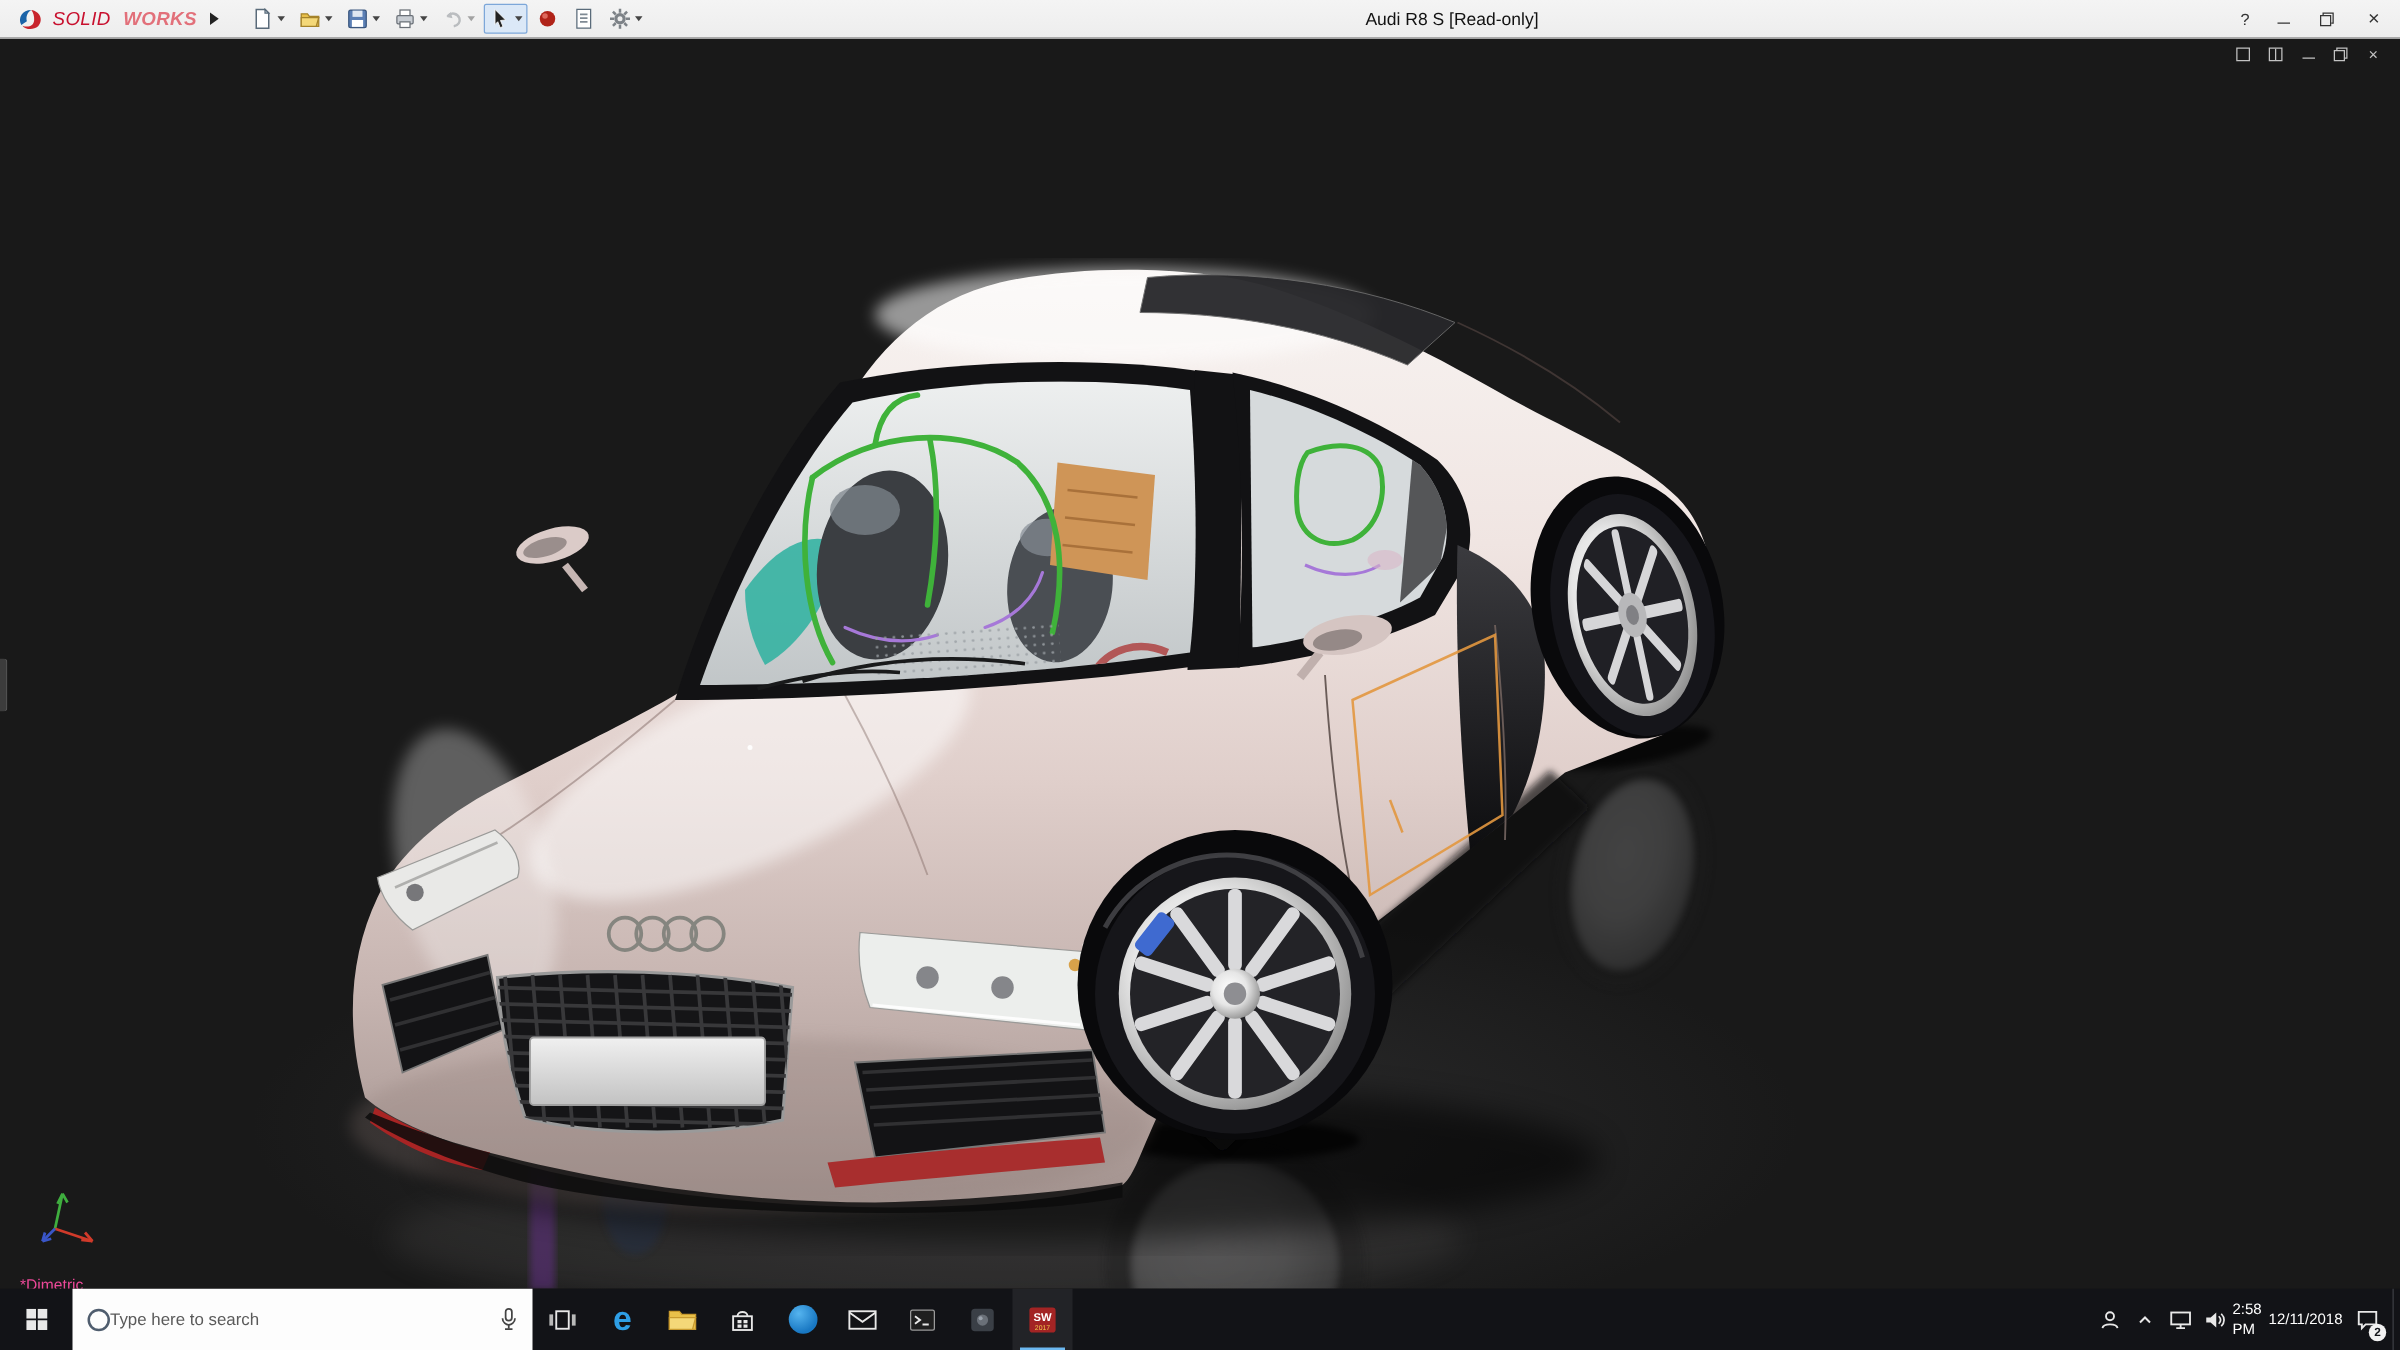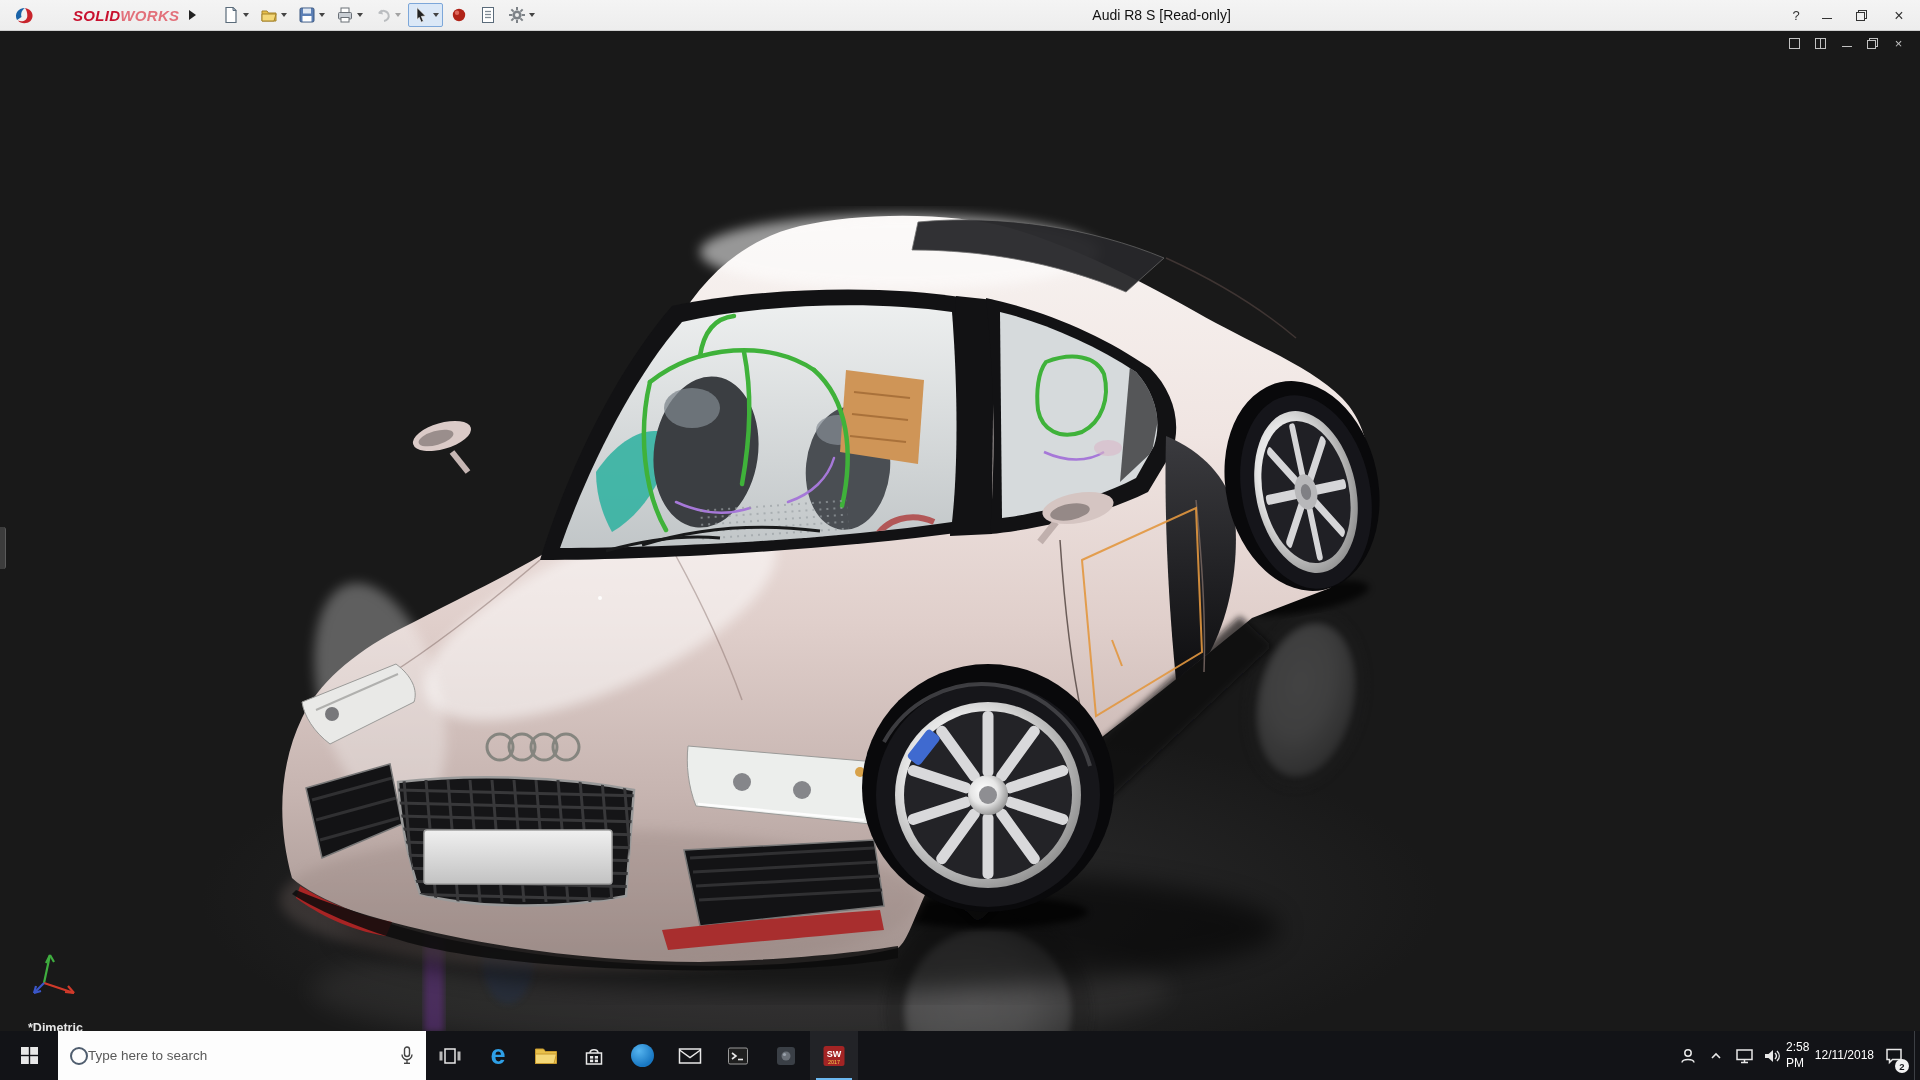--- a/index.html
+++ b/index.html
@@ -5,22 +5,22 @@
   * { margin:0; padding:0; box-sizing:border-box; }
   html,body { width:1920px; height:1080px; overflow:hidden; background:#1a1a1a;
     font-family:"Liberation Sans", sans-serif; }
 
   
   .titlebar { position:absolute; top:0; left:0; width:1920px; height:31px;
     background:linear-gradient(#f4f4f4,#ededed); border-bottom:1px solid #cfcfcf;
     display:flex; align-items:center; z-index:30; }
   .brand { display:flex; align-items:center; gap:6px; margin-left:12px; }
   .brand-text { font-size:15px; letter-spacing:.3px; }
-  .brand-solid { color:#c8102e; font-weight:bold; font-style:italic;margin-left:31px; }
-  .brand-works { color:#e05a66; font-weight:bold; font-style:italic; opacity:.85; }
+  .brand-solid { color:#c8102e; font-weight:normal; font-style:italic; }
+  .brand-works { color:#e05a66; font-weight:bold; font-style:italic; opacity:.85;padding-left:10px; }
   .flyout { width:0; height:0; border-top:5px solid transparent; border-bottom:5px solid transparent;
     border-left:7px solid #222; margin-left:10px; }
   .toolbar { display:flex; align-items:center; margin-left:22px; gap:3px; }
   .tb-btn { display:flex; align-items:center; padding:2px 3px; border:1px solid transparent;
     border-radius:2px; background:transparent; cursor:default; }
   .tb-btn.active { border-color:#7da7d9; background:#dbe8f7; }
   .tb-btn.disabled { opacity:.45; }
   .dd { width:0; height:0; border-left:3.5px solid transparent; border-right:3.5px solid transparent;
     border-top:4px solid #444; margin-left:3px; }
   .win-title { position:absolute; left:60.5%; top:50%; transform:translate(-50%,-50%);
@@ -46,21 +46,21 @@
   .doc-panes { width:11px; height:11px; border:1px solid #c2c2c2; position:relative; }
   .doc-panes::after { content:''; position:absolute; left:4px; top:0; bottom:0; width:1px; background:#c2c2c2; }
   .doc-minbar { position:relative; width:10px; height:10px; }
   .doc-minbar::after { content:''; position:absolute; left:0; right:0; bottom:2px; height:1px; background:#c2c2c2; }
   .doc-restore { position:relative; width:11px; height:11px; }
   .doc-restore::before { content:''; position:absolute; top:0; right:0; width:7px; height:7px; border:1px solid #c2c2c2; }
   .doc-restore::after { content:''; position:absolute; bottom:0; left:0; width:7px; height:7px; border:1px solid #c2c2c2; background:#191919; }
   .edge-tab { position:absolute; left:0; top:496px; width:6px; height:42px;
     background:#3c3c3c; border-radius:0 3px 3px 0; border-right:1px solid #5a5a5a; }
   .triad { position:absolute; left:26px; bottom:30px; }
-  .view-label { position:absolute; left:28px; bottom:-4px; font-size:12.5px; color:#e5e5e5;font-weight:bold; }
+  .view-label { position:absolute; left:16px; bottom:-4px; font-size:12.5px; color:#ec4899; }
 
   
   .taskbar { position:absolute; bottom:0; left:0; width:1920px; height:49px;
     background:#121317; display:flex; align-items:stretch; z-index:40; }
   .tb-item { display:flex; align-items:center; justify-content:center; width:48px; position:relative; }
   .tb-start { width:58px; }
   .search-box { width:368px; background:#fdfdfd; display:flex; align-items:center;
     padding:0 12px; gap:0; }
   .cortana-ring { width:18px; height:18px; border:2.5px solid #4f5d6e; border-radius:50%; flex:0 0 auto; }
   .search-text { font-size:13.5px; color:#5a5a5a; white-space:nowrap; flex:1 1 auto; }

